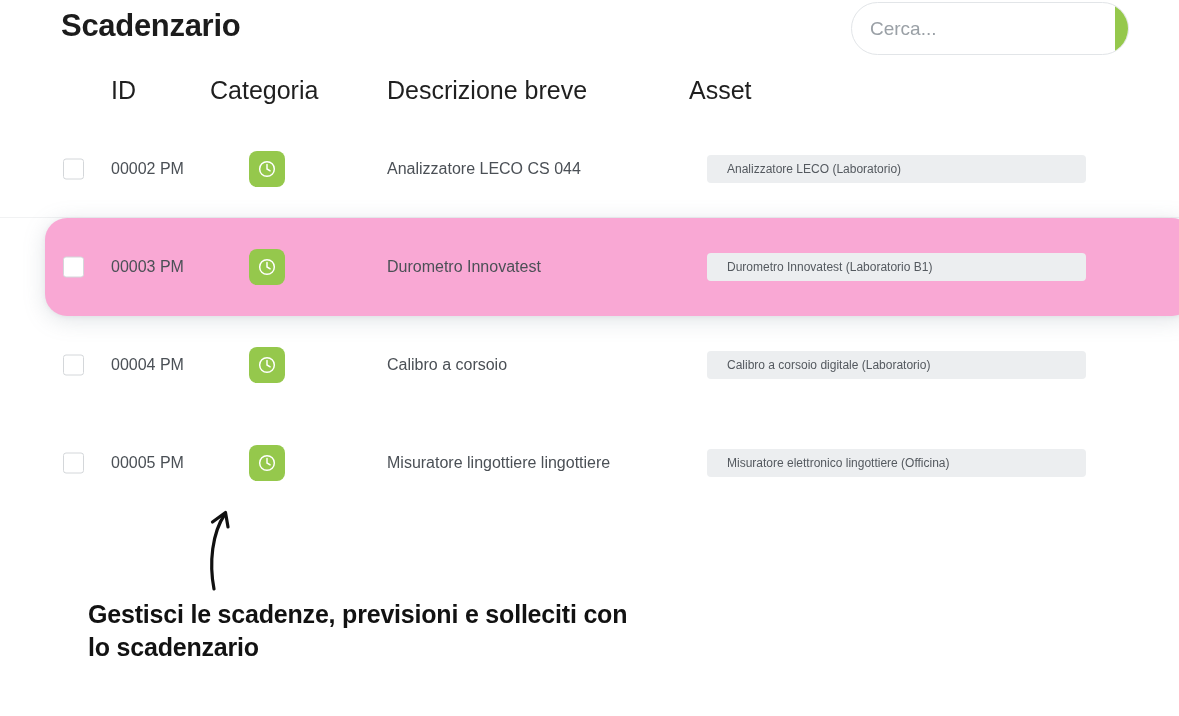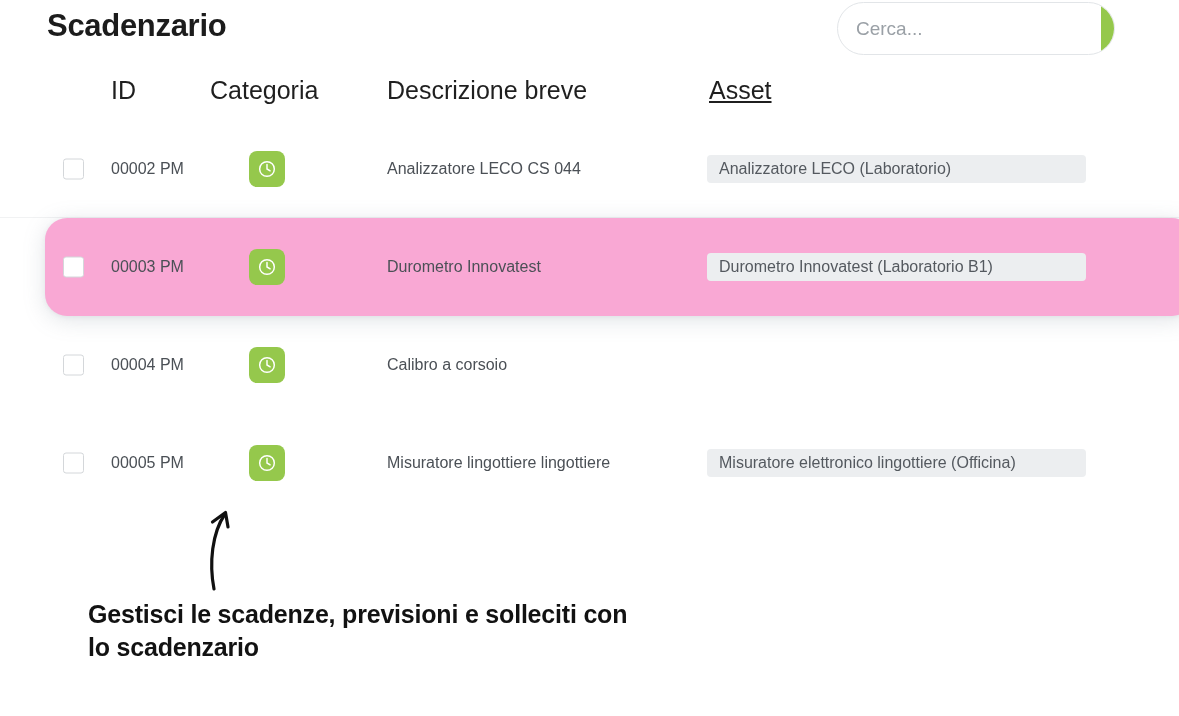--- a/index.html
+++ b/index.html
@@ -15,21 +15,21 @@
   .page {
     position: relative;
     width: 1179px;
     height: 716px;
     background: #ffffff;
   }
 
   
   .header {
     position: absolute;
-    top: 0; left: 0;
+    top: 0; left: 14px;
     width: 1041px;
     height: 60px;
     padding-left: 11px;
   }
 
   .page-title {
     position: absolute;
     left: 47px;
     top: 8px;
     font-size: 31px;
@@ -98,21 +98,21 @@
     position: absolute;
     top: 16px;
     font-size: 25px;
     font-weight: 400;
     color: #1f1f1f;
     white-space: nowrap;
   }
   .th-id        { left: 111px; }
   .th-categoria { left: 210px; }
   .th-descr     { left: 387px; }
-  .th-asset     { left: 709px; text-decoration: underline; }
+  .th-asset     { left: 689px; }
 
   .tbody {
     position: relative;
     padding-top: 0px;
   }
 
   .row {
     position: relative;
     height: 98px;
     width: 1179px;
@@ -192,22 +192,22 @@
     margin-top: 14px;
   }
 
   .asset-field {
     width: 379px;
     height: 28px;
     background: #eceef0;
     border-radius: 4px;
     display: flex;
     align-items: center;
-    padding-left: 12px;
-    font-size: 16px;
+    padding-left: 20px;
+    font-size: 12px;
     color: #54595f;
     white-space: nowrap;
     overflow: hidden;
     cursor: text;
   }
 
   
   .arrow {
     position: absolute;
     left: 198px;
@@ -323,20 +323,23 @@
                 <svg width="22" height="22" viewBox="0 0 24 24" fill="none" stroke="#ffffff" stroke-width="1.6" stroke-linecap="round">
                   <circle cx="12" cy="12" r="8"></circle>
                   <polyline points="12,7.2 12,12 15.4,14"></polyline>
                 </svg>
               </span>
             </div>
           </div>
           <div class="cell cell-descr">
             <span class="descr-text">Calibro a corsoio</span>
           </div>
+          <div class="cell cell-asset">
+            <div class="asset-field">Calibro a corsoio digitale (Laboratorio)</div>
+          </div>
         </div>
       </div>
 
       <div class="row">
         <div class="row-inner">
           <div class="cell cell-check">
             <div class="checkbox"></div>
           </div>
           <div class="cell cell-id">
             <span class="id-text">00005 PM</span>

